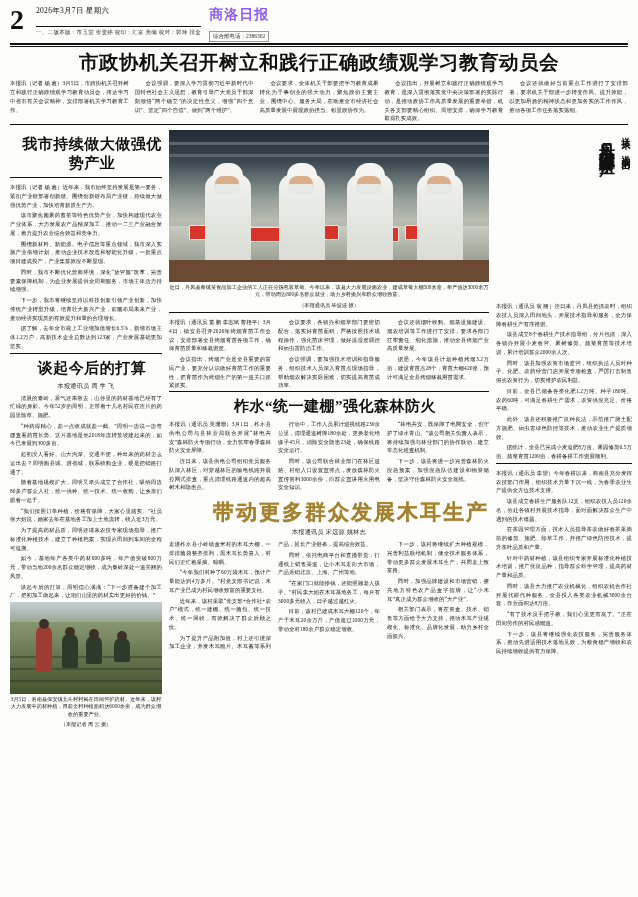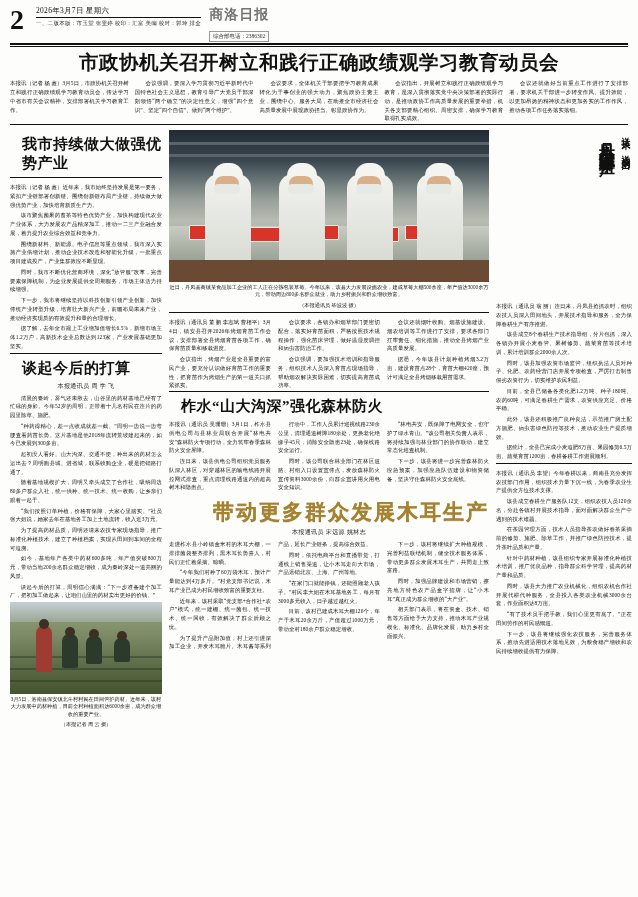--- a/index.html
+++ b/index.html
@@ -7,43 +7,43 @@
     width:638px;height:897px;background:#fdfdfb;
     font-family:"Liberation Serif","DejaVu Serif",serif;
     color:#111;overflow:hidden;position:relative;
   }
   .page{position:relative;width:638px;height:897px;box-sizing:border-box;padding:6px 10px;}
 
   
   .masthead{display:flex;align-items:flex-start;gap:8px;height:34px;}
   .pagenum{font-size:28px;font-weight:bold;line-height:1;font-family:"Liberation Serif",serif;padding-right:4px;}
   .mast-mid{flex:0 0 auto;}
-  .mast-date{font-size:7.5px;letter-spacing:.3px;border-bottom:1px solid #111;padding-bottom:1px;}
+  .mast-date{font-size:7.5px;letter-spacing:.3px;border-bottom:1px solid #111;padding-bottom:10px;}
   .mast-sub{font-size:5.5px;color:#333;margin-top:2px;letter-spacing:.3px;}
   .mast-center{flex:1;text-align:center;}
   .mast-center .bracket{font-size:15px;letter-spacing:10px;border:1px solid #111;padding:2px 12px 3px 18px;display:inline-block;font-weight:bold;}
   .mast-right{text-align:right;}
-  .mast-logo{font-size:14px;font-weight:bold;color:#737373;letter-spacing:1px;font-family:"Liberation Serif",serif;}
+  .mast-logo{font-size:14px;font-weight:bold;color:#8b5cf6;letter-spacing:1px;font-family:"Liberation Serif",serif;}
   .mast-phone{font-size:5.5px;color:#333;border:1px solid #999;padding:1px 3px;display:inline-block;margin-top:3px;}
 
   .rule-thick{border-top:2px solid #111;margin:3px 0 0 0;}
   .rule-thin{border-top:1px solid #111;margin:1px 0 5px 0;}
 
   
   .cols{display:flex;gap:7px;}
   .colL{width:152px;flex:0 0 152px;}
   .colM{width:320px;flex:0 0 320px;}
   .colR{width:136px;flex:0 0 136px;}
 
   
   h1.lead{
     font-size:19.5px;font-weight:bold;text-align:center;margin:4px 0 5px 0;
     letter-spacing:.5px;line-height:1.15;font-family:"Liberation Serif",serif;
   }
-  h2.hl{font-size:15px;font-weight:bold;text-align:left;margin:5px 0 4px 12px;letter-spacing:.5px;}
+  h2.hl{font-size:15px;font-weight:bold;text-align:center;margin:5px 0 4px 12px;letter-spacing:.5px;}
   h2.hl-sm{font-size:13px;font-weight:bold;text-align:center;margin:4px 0 3px 0;letter-spacing:.3px;}
   .byline{font-size:6px;text-align:center;color:#222;margin:1px 0 3px 0;letter-spacing:.4px;}
 
   
   .txt{font-size:5.4px;line-height:1.62;text-align:justify;color:#161616;letter-spacing:.1px;}
   .txt p{margin:0 0 2px 0;text-indent:2em;}
   .txt p.lead-p{text-indent:0;}
   .cols3{column-count:3;column-gap:7px;}
   .cols5{column-count:5;column-gap:6px;}
 
@@ -206,21 +206,21 @@
       <div class="txt cols3">
         <p class="lead-p">本报讯（通讯员 董 鹏 李志斌 曹相平）3月4日，镇安县召开2026年烤烟育苗工作会议，安排部署全县烤烟育苗各项工作，确保育苗质量和移栽进度。</p>
         <p>会议指出，烤烟产业是全县重要的富民产业，要充分认识做好育苗工作的重要性，把育苗作为烤烟生产的第一道关口抓紧抓实。</p>
         <p>会议要求，各镇办和烟草部门要密切配合，落实好育苗面积，严格按照技术规程操作，强化苗床管理，做好温湿度调控和病虫害防治工作。</p>
         <p>会议强调，要加强技术培训和指导服务，组织技术人员深入育苗点现场指导，帮助烟农解决实际困难，切实提高育苗成功率。</p>
         <p>会议还就烟叶收购、烟基设施建设、烟农培训等工作进行了安排，要求各部门扛牢责任、细化措施，推动全县烤烟产业高质量发展。</p>
         <p>据悉，今年该县计划种植烤烟3.2万亩，建设育苗点28个，育苗大棚420座，预计可满足全县烤烟移栽用苗需求。</p>
       </div>
 
       <div class="rule-thin"></div>
-      <h2 class="hl">柞水“山大沟深”强化森林防火</h2>
+      <h2 class="hl">柞水“统一建棚”强化森林防火</h2>
       <div class="txt cols3">
         <p class="lead-p">本报讯（通讯员 吴珊珊）3月1日，柞水县供电公司与县林业局联合开展“林电共安”森林防火专项行动，全力筑牢春季森林防火安全屏障。</p>
         <p>连日来，该县供电公司组织党员服务队深入林区，对穿越林区的输电线路开展拉网式排查，重点清理线路通道内的超高树木和隐患点。</p>
         <p>行动中，工作人员累计巡视线路230余公里，清理通道树障180余处，更换老化绝缘子45只，消除安全隐患23处，确保线路安全运行。</p>
         <p>同时，该公司联合林业部门在林区道路、村组入口设置宣传点，发放森林防火宣传资料3000余份，向群众宣讲用火用电安全知识。</p>
         <p>“林电共安，既保障了电网安全，也守护了绿水青山。”该公司相关负责人表示，将持续加强与林业部门的协作联动，建立常态化巡查机制。</p>
         <p>下一步，该县将进一步完善森林防火应急预案，加强应急队伍建设和物资储备，坚决守住森林防火安全底线。</p>
       </div>
 
       <div class="banner">带动更多群众发展木耳生产</div>

